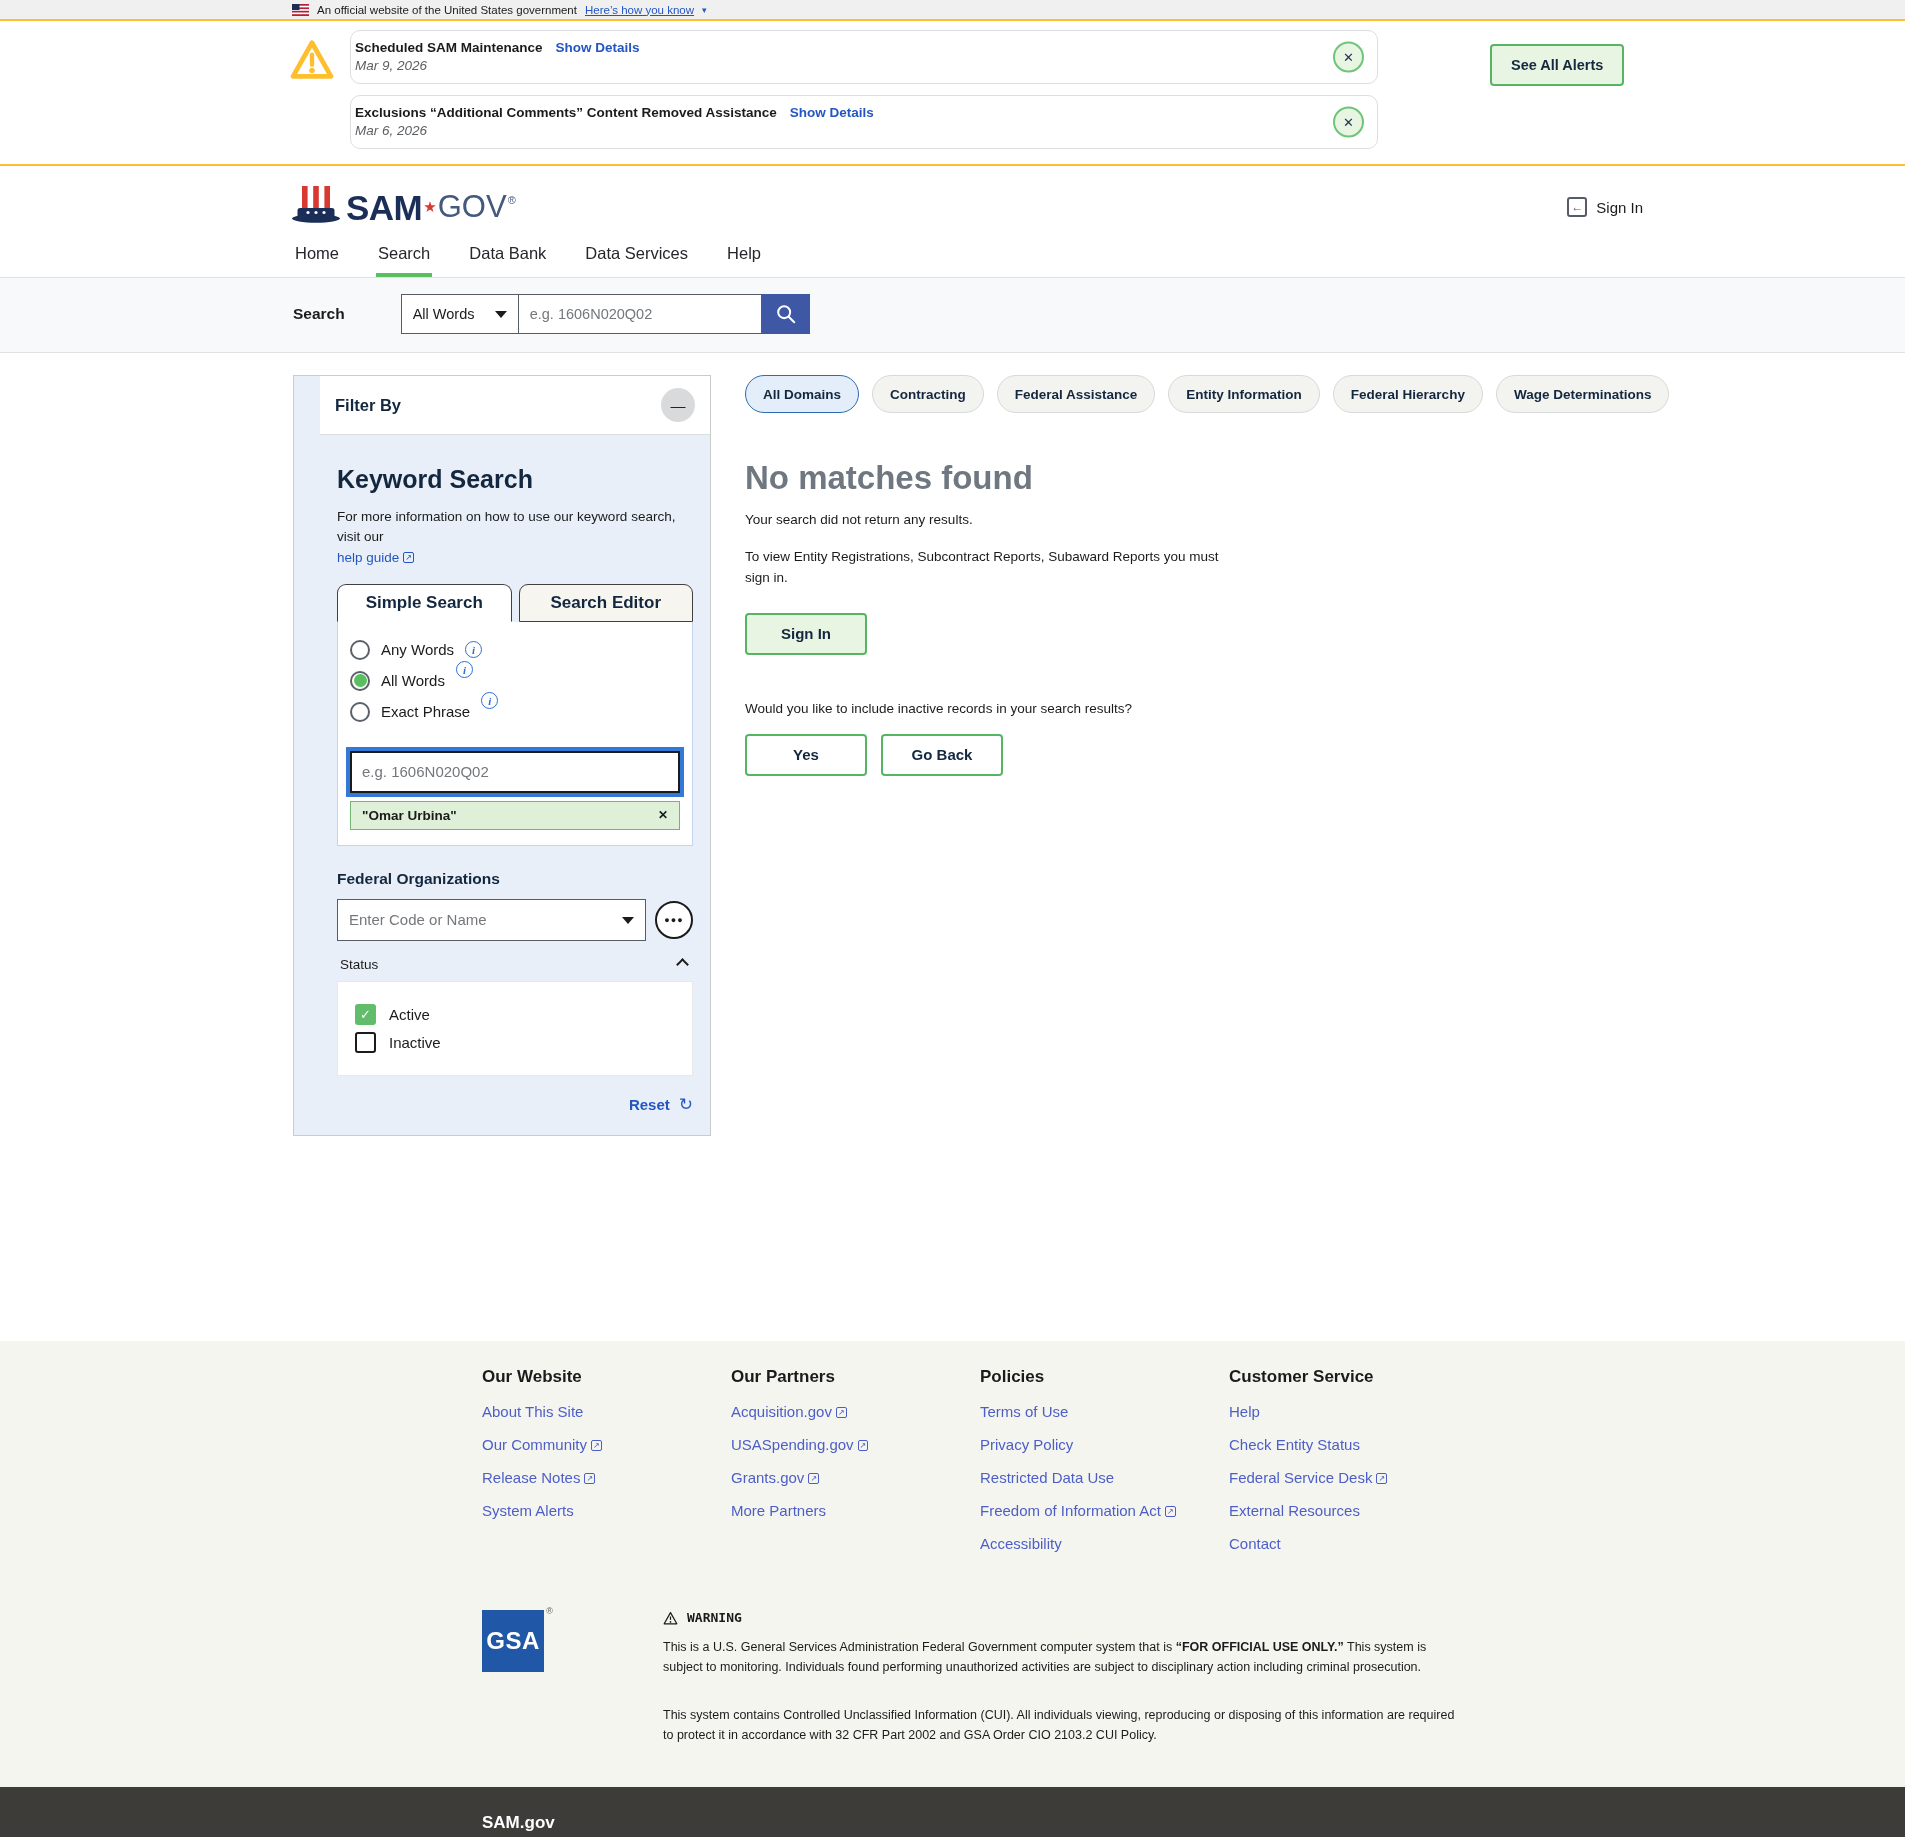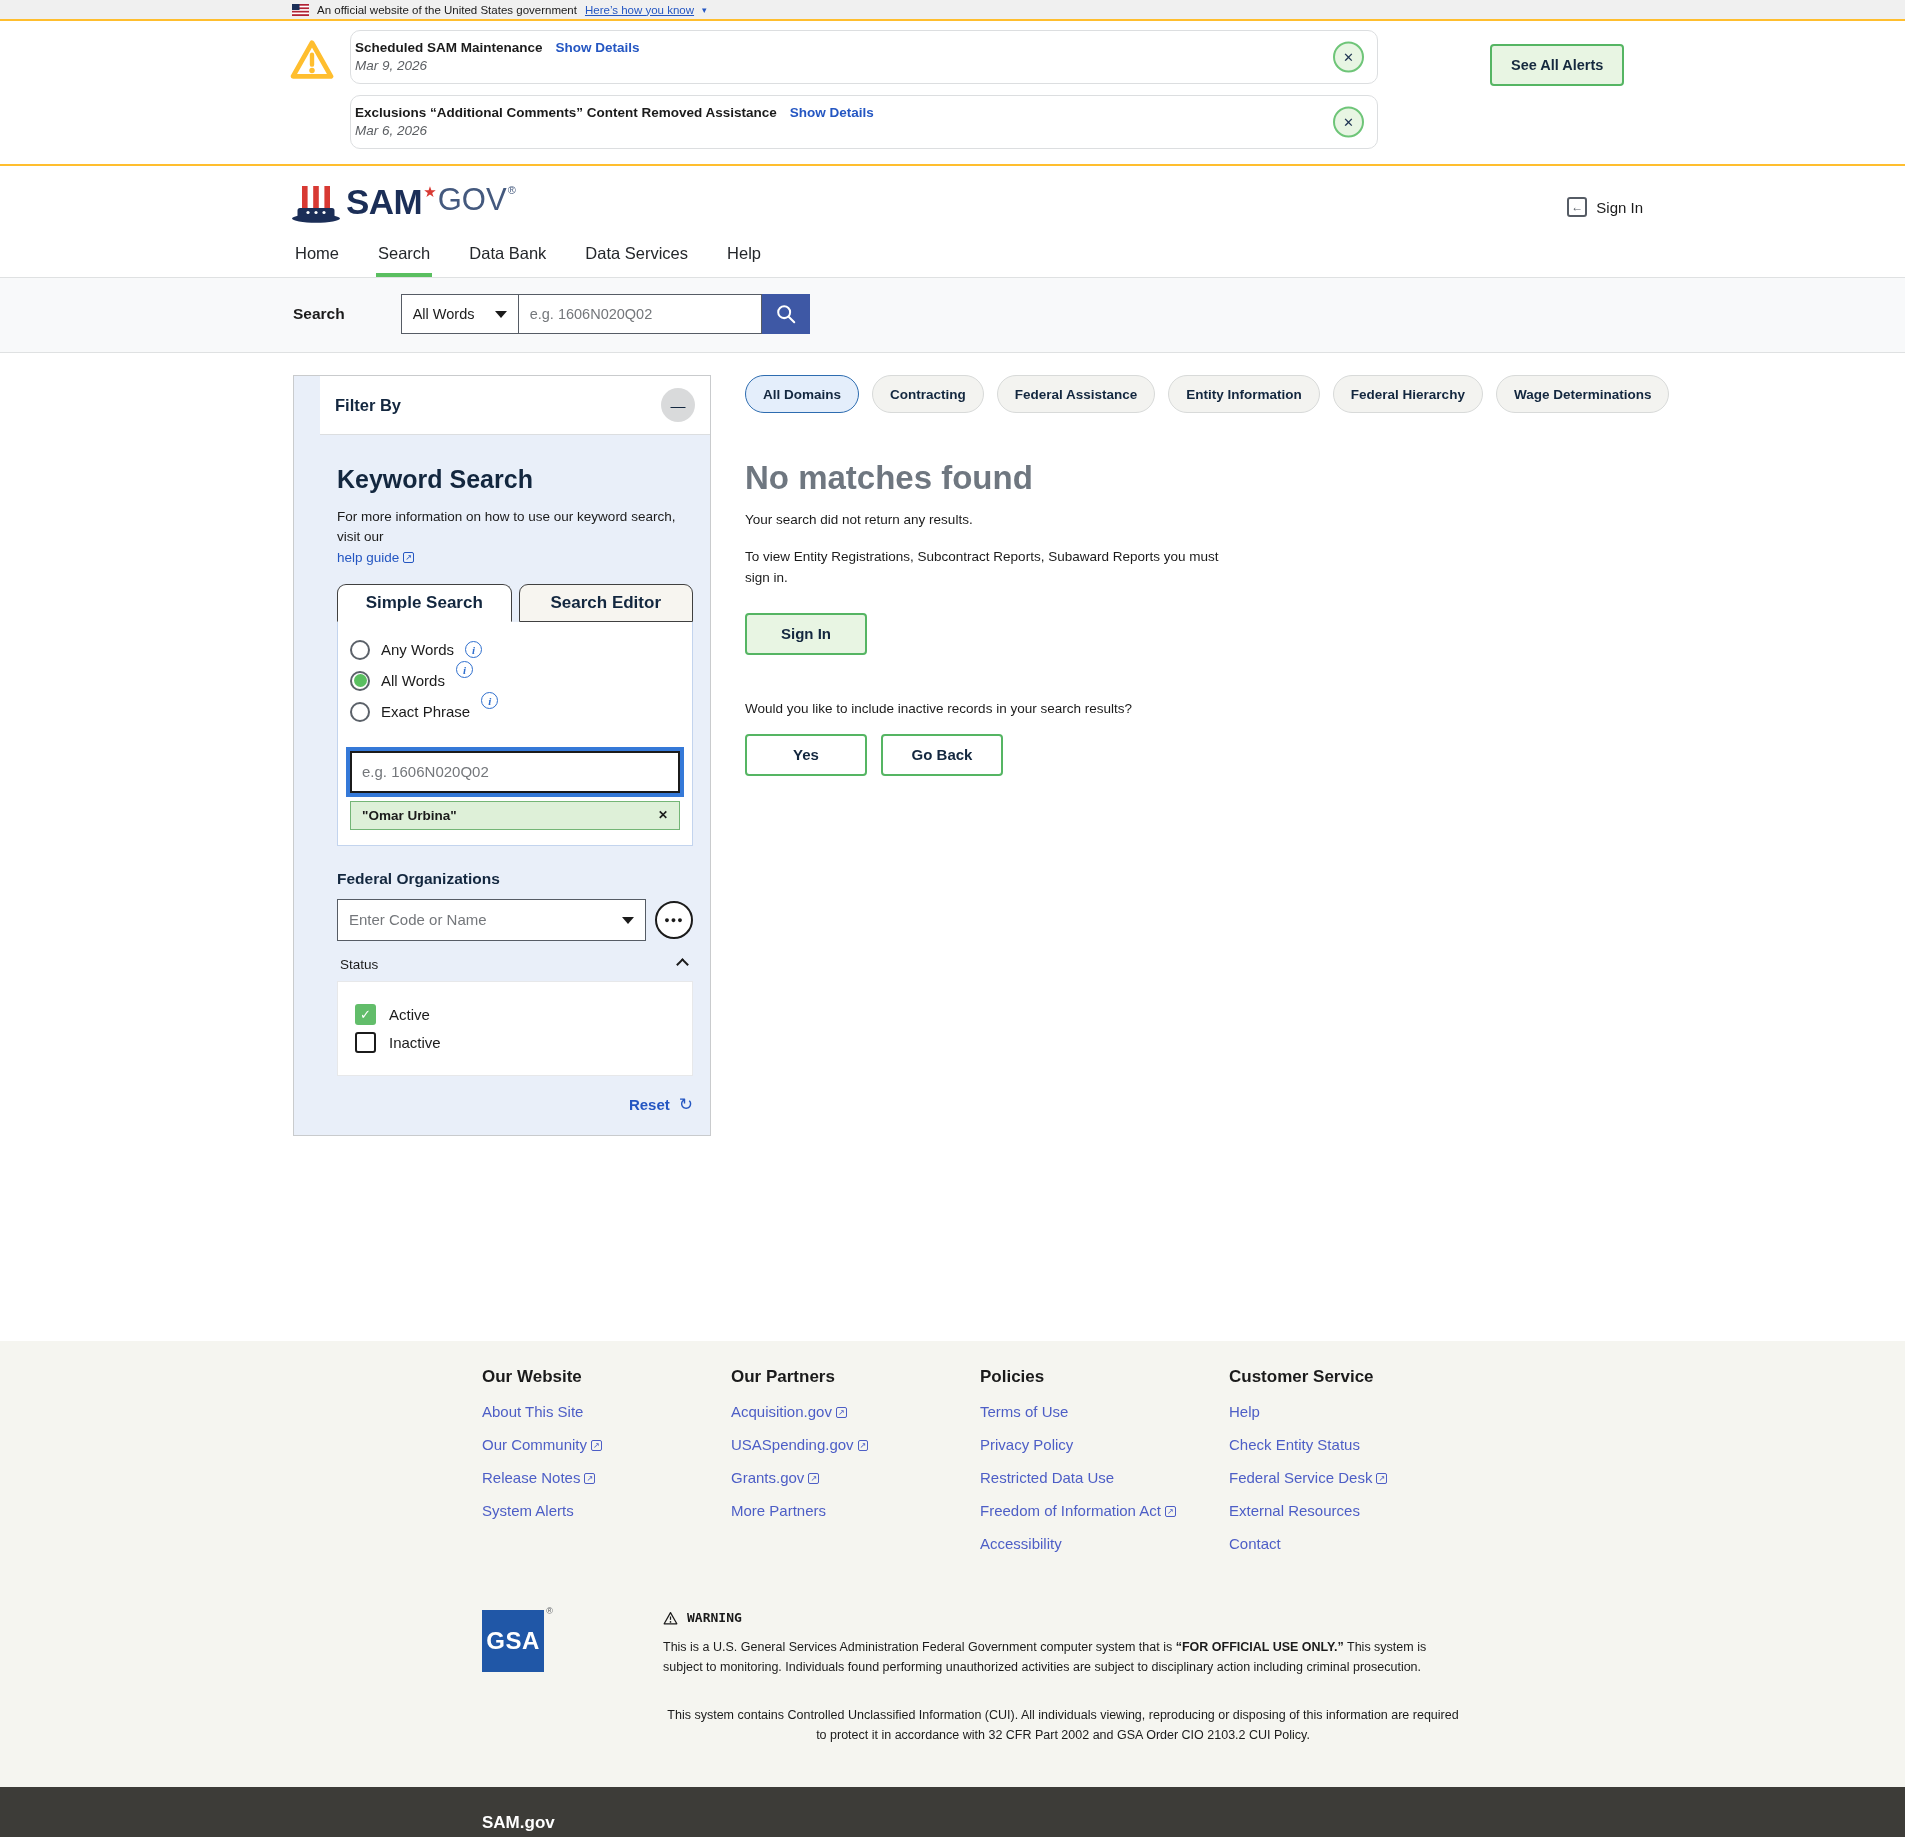--- a/index.html
+++ b/index.html
@@ -27,21 +27,21 @@
   .alert-link { font-size:13.5px; font-weight:bold; color:#2456c2; }
   .alert-date { font-size:13.5px; font-style:italic; color:#5c5f63; margin-top:3px; }
   .alert-close { position:absolute; right:13px; top:50%; transform:translateY(-50%);
     width:31px; height:31px; border-radius:50%; background:#e8f5e3; border:2px solid #6ec578;
     color:#1c3150; font-size:13px; display:flex; align-items:center; justify-content:center; padding:0; }
   .see-all-btn { margin:14px 0 0 112px; background:#e8f5e3; border:2px solid #55b563; border-radius:4px;
     padding:11px 19px; font-weight:bold; font-size:14.5px; color:#15293e; }
 
   
   .header { display:flex; justify-content:space-between; align-items:center; padding:18px 262px 10px 290px; }
-  .brand { display:flex; align-items:flex-start; }
+  .brand { display:flex; align-items:center; }
   .brand-sam { font-size:35px; font-weight:bold; color:#1b2e57; letter-spacing:-0.5px; line-height:1; }
   .brand-star { color:#d83933; font-size:15px; margin:0 1px 2px 1px; line-height:1; }
   .brand-gov { font-size:31px; color:#44597e; line-height:1.05; }
   .brand-reg { font-size:11px; color:#44597e; margin:0 0 14px 1px; }
   .signin-top { display:flex; align-items:center; gap:9px; font-size:15px; color:#1b1b1b; }
   .signin-icon { width:20px; height:20px; border:2px solid #565c65; border-radius:3px;
     display:flex; align-items:center; justify-content:center; font-size:12px; color:#565c65; }
 
   
   .nav { display:flex; gap:35px; padding-left:293px; }
@@ -135,21 +135,21 @@
   .flink { display:block; margin:16px 0; color:#4d5ec6; font-size:15px; }
   .gsa-row { display:flex; margin-top:42px; }
   .gsa-wrap { position:relative; }
   .gsa-logo { width:62px; height:62px; background:#2057a7; color:#fff; font-weight:bold; font-size:24px;
     display:flex; align-items:center; justify-content:center; letter-spacing:0.5px; }
   .gsa-reg { position:absolute; top:-4px; right:-9px; font-size:9px; color:#5c5f63; }
   .warning-block { margin-left:119px; max-width:800px; }
   .warning-title { display:flex; align-items:center; gap:9px; font-family:"DejaVu Sans Mono", monospace;
     font-weight:bold; font-size:13px; color:#1b1b1b; }
   .warning-p { font-size:12.5px; line-height:1.6; margin:12px 0 0; }
-  .warning-p.second { margin-top:28px;text-align:center; }
+  .warning-p.second { margin-top:28px; }
 
   
   .dark-footer { background:#3d3c38; color:#fff; padding:26px 0 0 482px; height:102px; }
   .df-title { font-weight:bold; font-size:17px; margin-bottom:11px; }
 </style>
 </head>
 <body>
 
 <div class="page">
 

